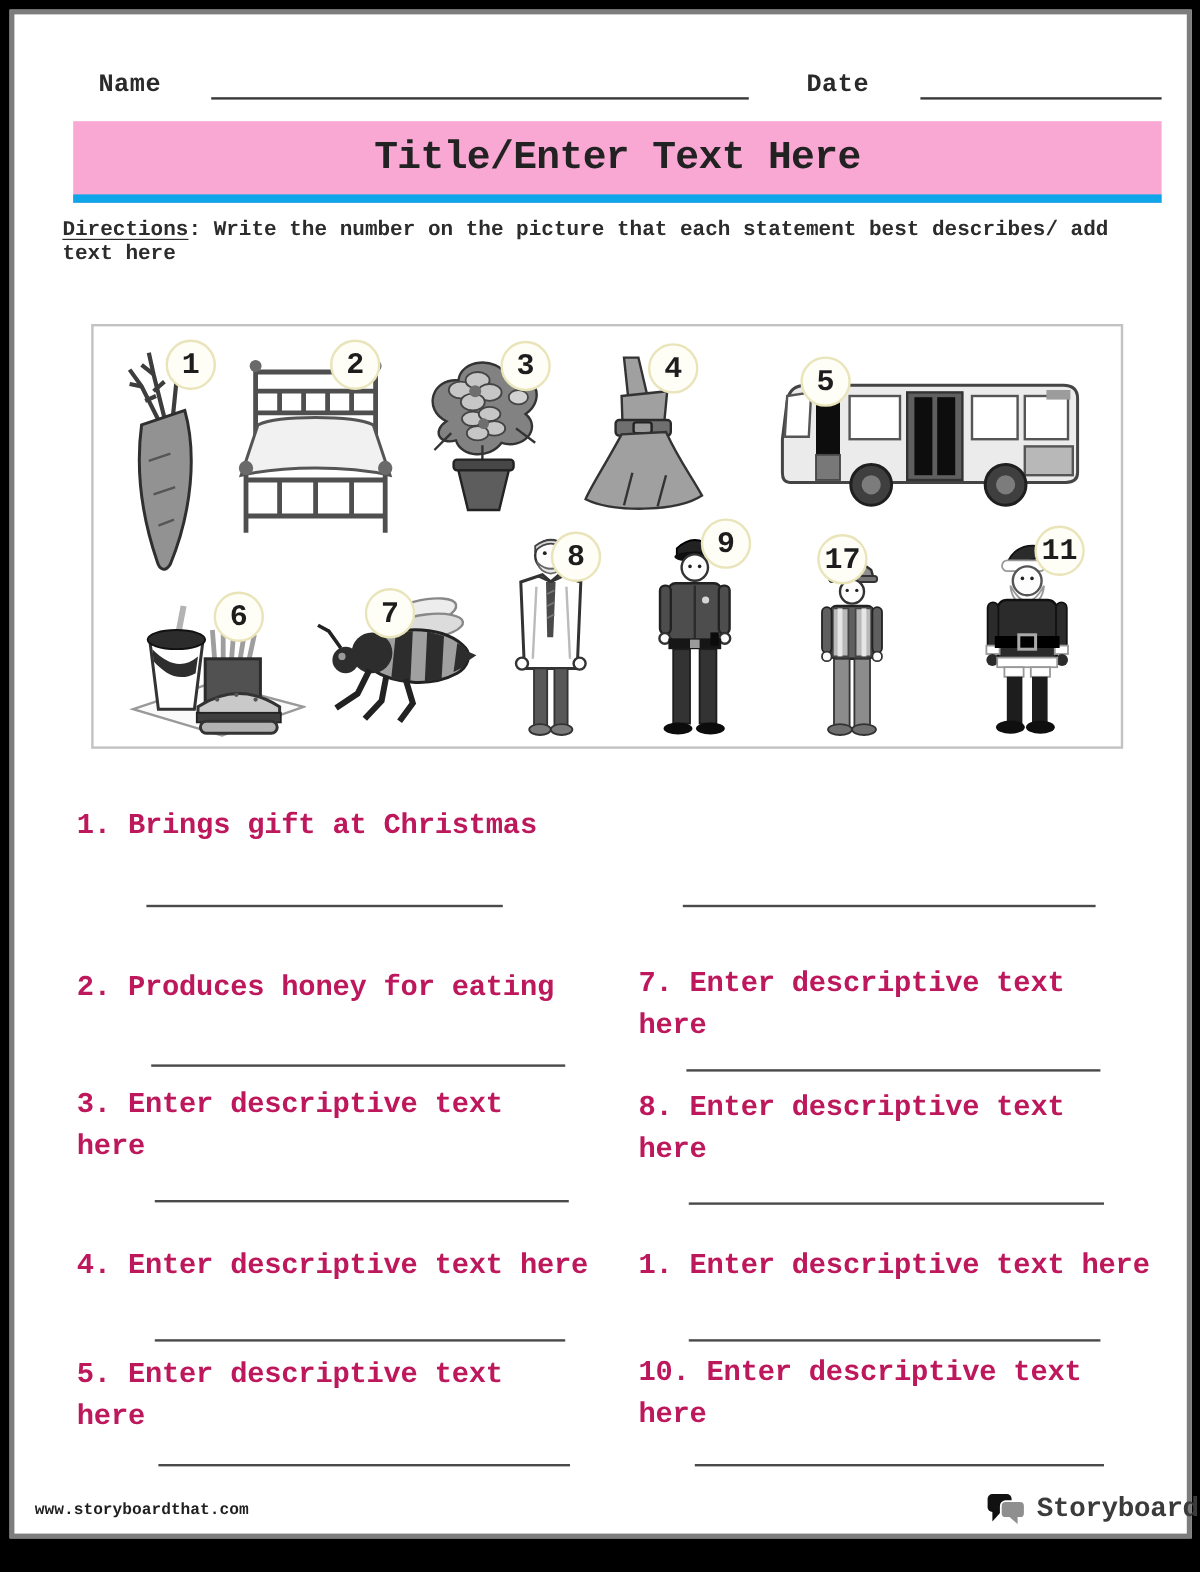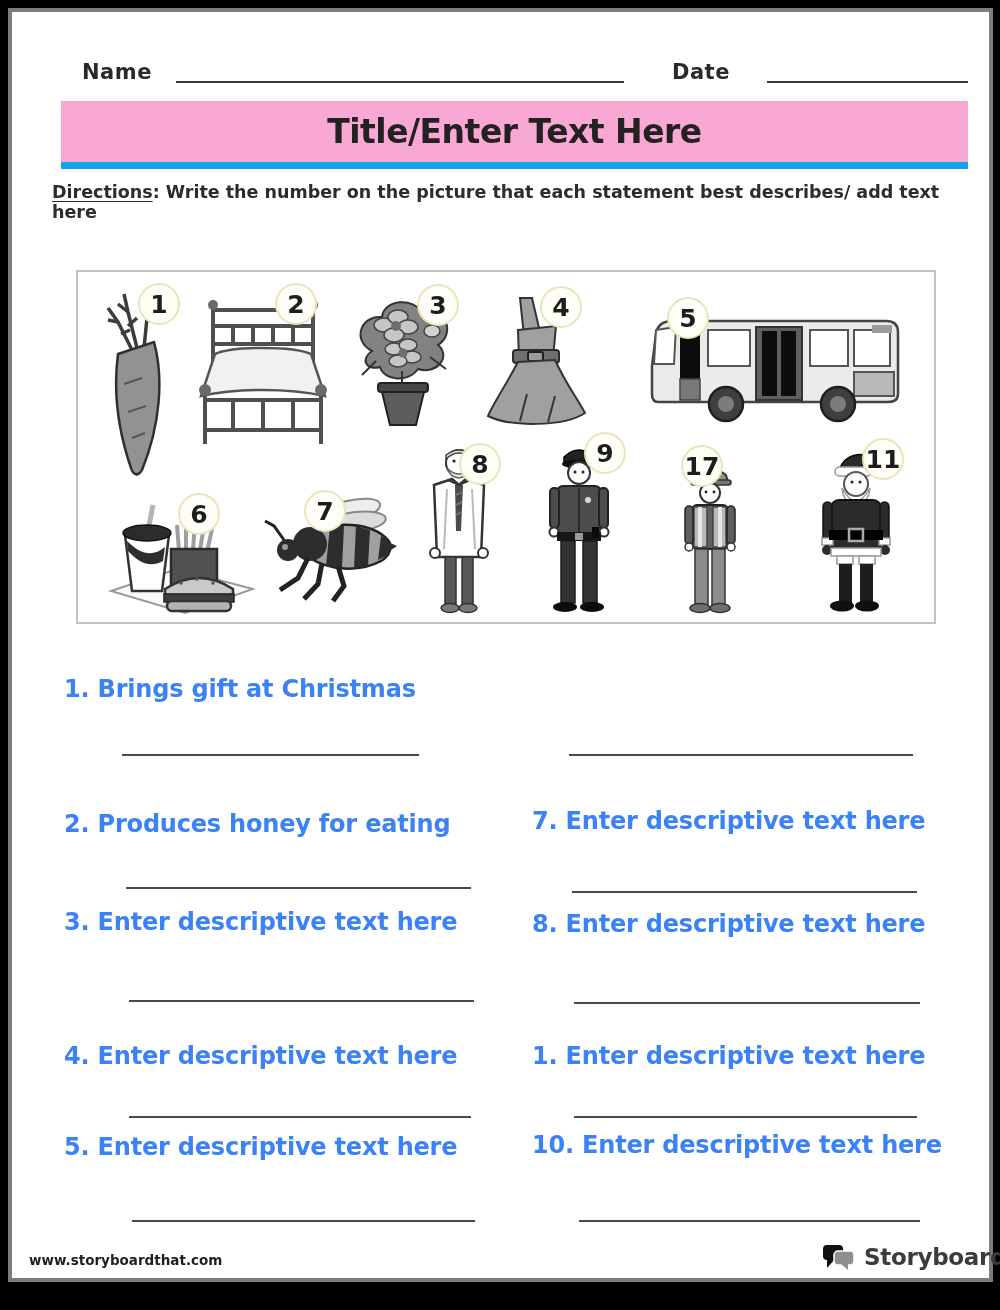--- a/index.html
+++ b/index.html
@@ -1,18 +1,18 @@
 <!DOCTYPE html>
 <html><head>
 <meta charset="utf-8">
 <style>
   html,body{margin:0;padding:0;}
   body{background:#000;width:1000px;height:1310px;position:relative;overflow:hidden;
        font-family:"DejaVu Sans",sans-serif;}
-  .canvas{position:absolute;left:0;top:0;width:884px;height:1310px;}
+  .canvas{position:absolute;left:0;top:0;width:884px;height:1310px;font-family:Liberation Mono, monospace;}
   .page{position:absolute;left:8px;top:8px;width:977px;height:1266px;background:#ffffff;
         border:4px solid #7d7d7d;}
   
   .field-label{position:absolute;font-weight:700;font-size:21px;color:#2a2a2a;letter-spacing:.5px;}
   .fill-line{position:absolute;height:0;border-top:2px solid #3a3a3a;}
   
   .banner{position:absolute;left:49px;top:89px;width:907px;height:61px;background:#f9a8d4;
           border-bottom:7px solid #0ea5e9;display:flex;align-items:center;justify-content:center;}
   .banner-text{font-size:33px;font-weight:700;color:#222;letter-spacing:-.5px;}
   
@@ -20,21 +20,21 @@
               color:#2c2c2c;}
   .directions .dlabel{text-decoration:underline;text-underline-offset:3px;}
   
   .picbox{position:absolute;left:64px;top:258px;width:856px;height:350px;background:#fff;
           border:2px solid #c2c2c2;}
   .fig{position:absolute;}
   .badge{position:absolute;width:42px;height:42px;border-radius:50%;background:#fffef6;
          border:2.5px solid #e9e4ba;display:flex;align-items:center;justify-content:center;
          font-size:25px;font-weight:700;color:#1d1d1d;box-sizing:border-box;}
   
-  .stmt{position:absolute;font-size:24px;font-weight:700;color:#3b82f6;line-height:1.45;
+  .stmt{position:absolute;font-size:24px;font-weight:700;color:#be185d;line-height:1.45;
         letter-spacing:-.2px;}
   .ansline{position:absolute;height:0;border-top:2px solid #4a4a4a;}
   
   .site-url{position:absolute;left:17px;top:1240px;font-size:13.5px;font-weight:700;color:#1f1f1f;}
   .logo{position:absolute;left:810px;top:1230px;display:flex;align-items:center;gap:6px;}
   .logo-black{font-size:23px;font-weight:600;color:#3b3b3b;letter-spacing:-.3px;}
 </style>
 </head>
 <body>
 

